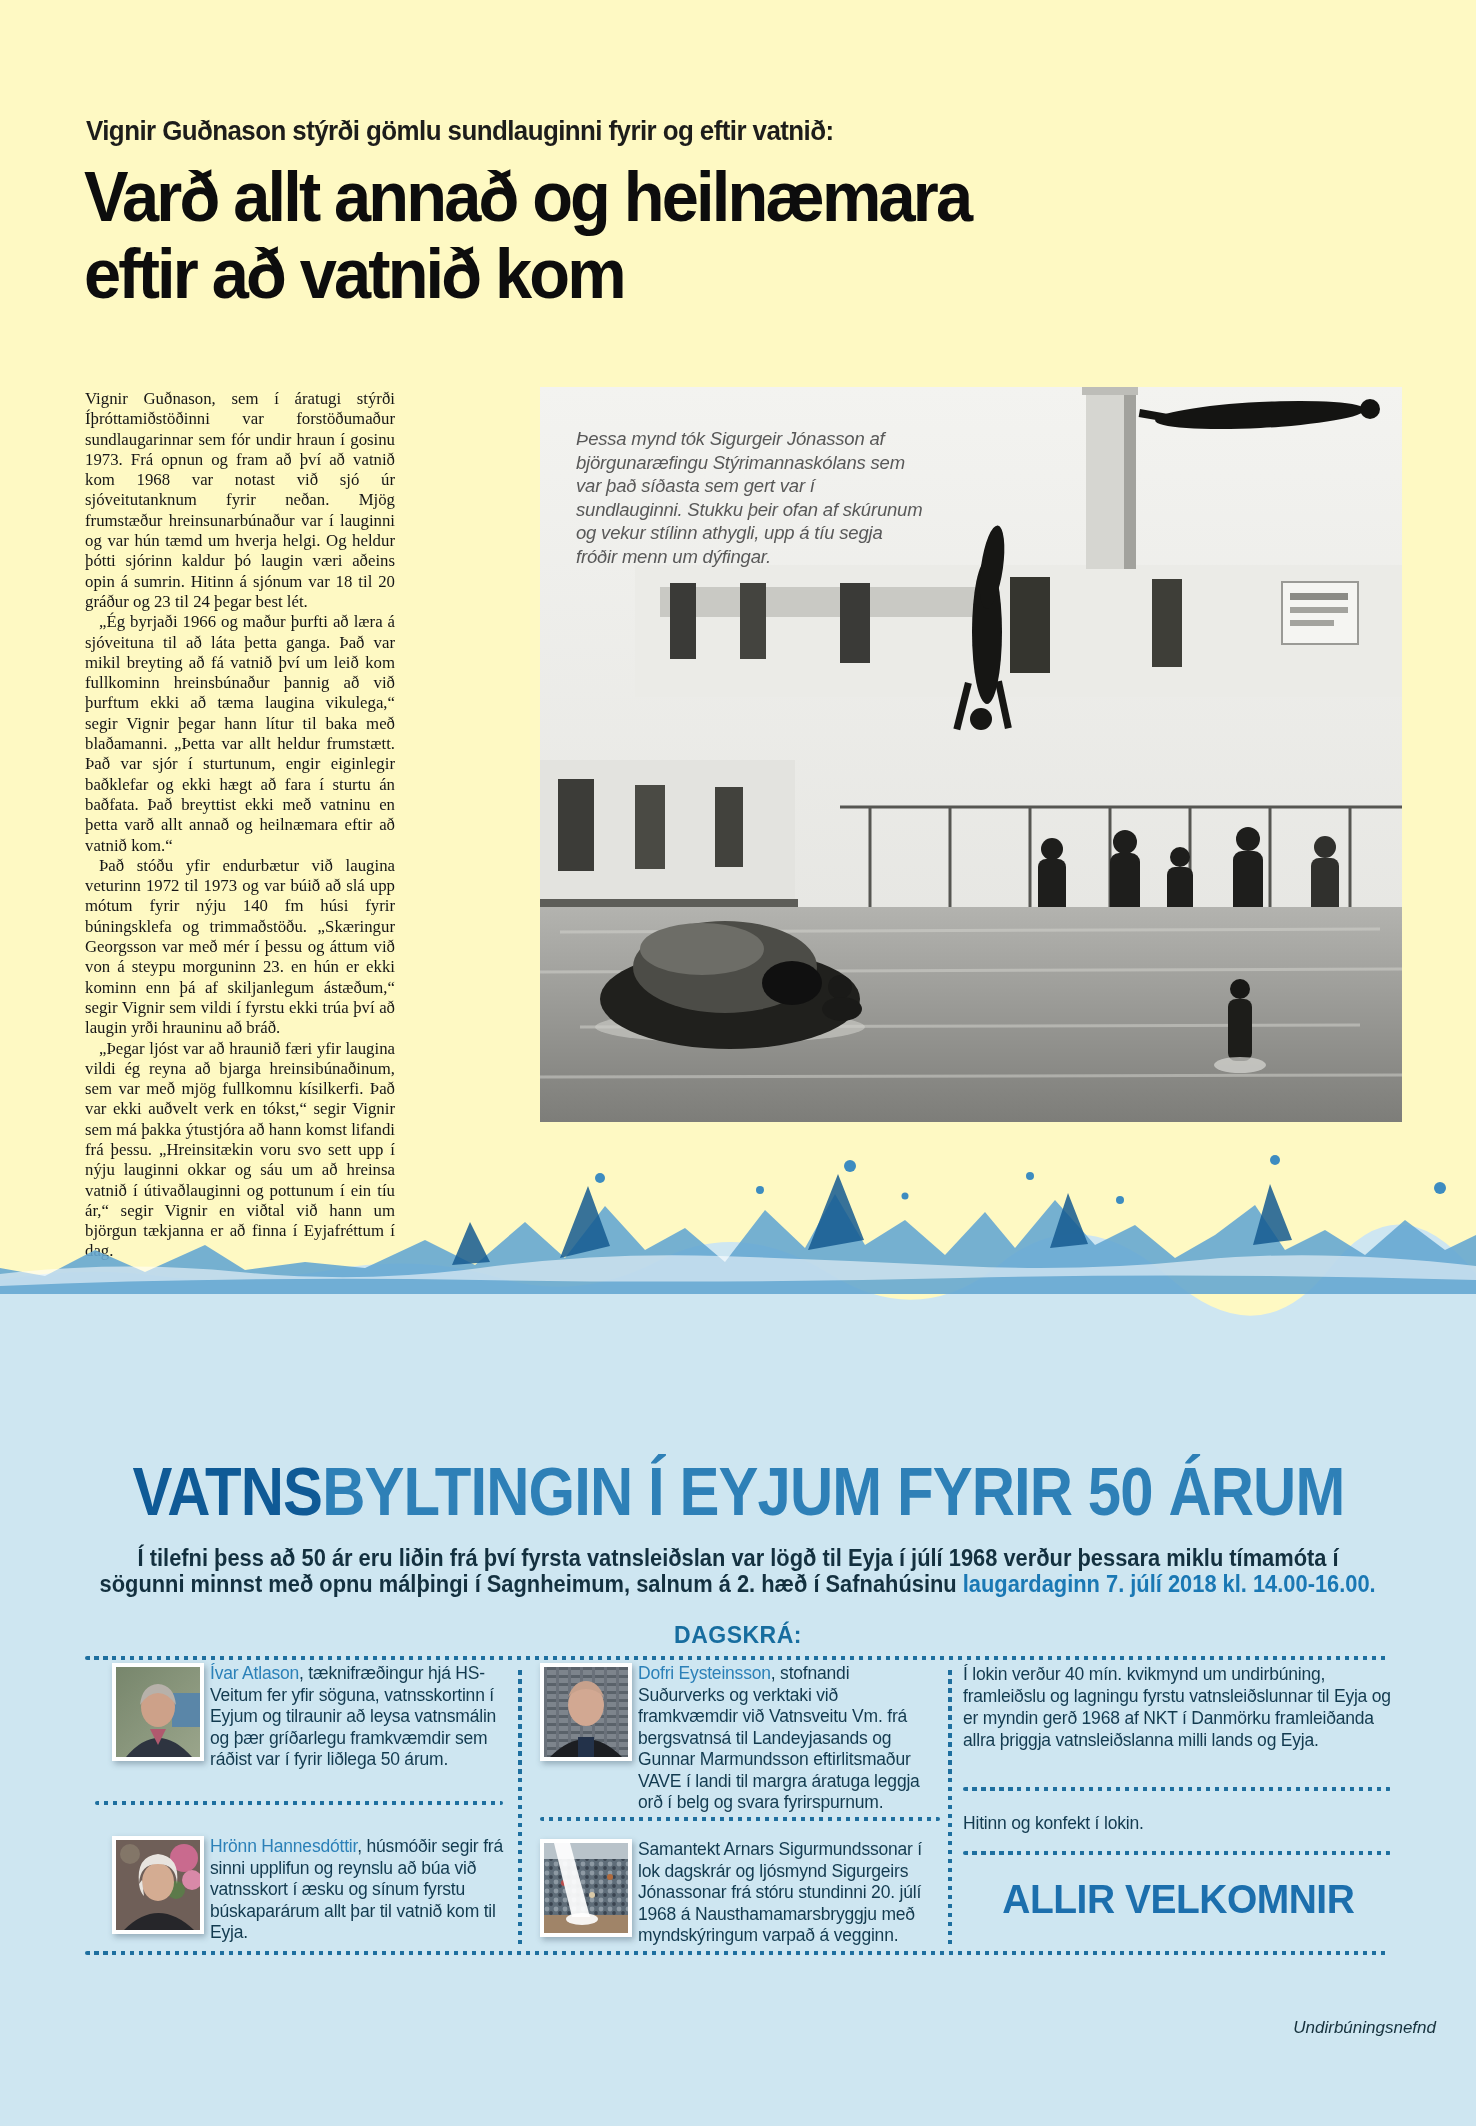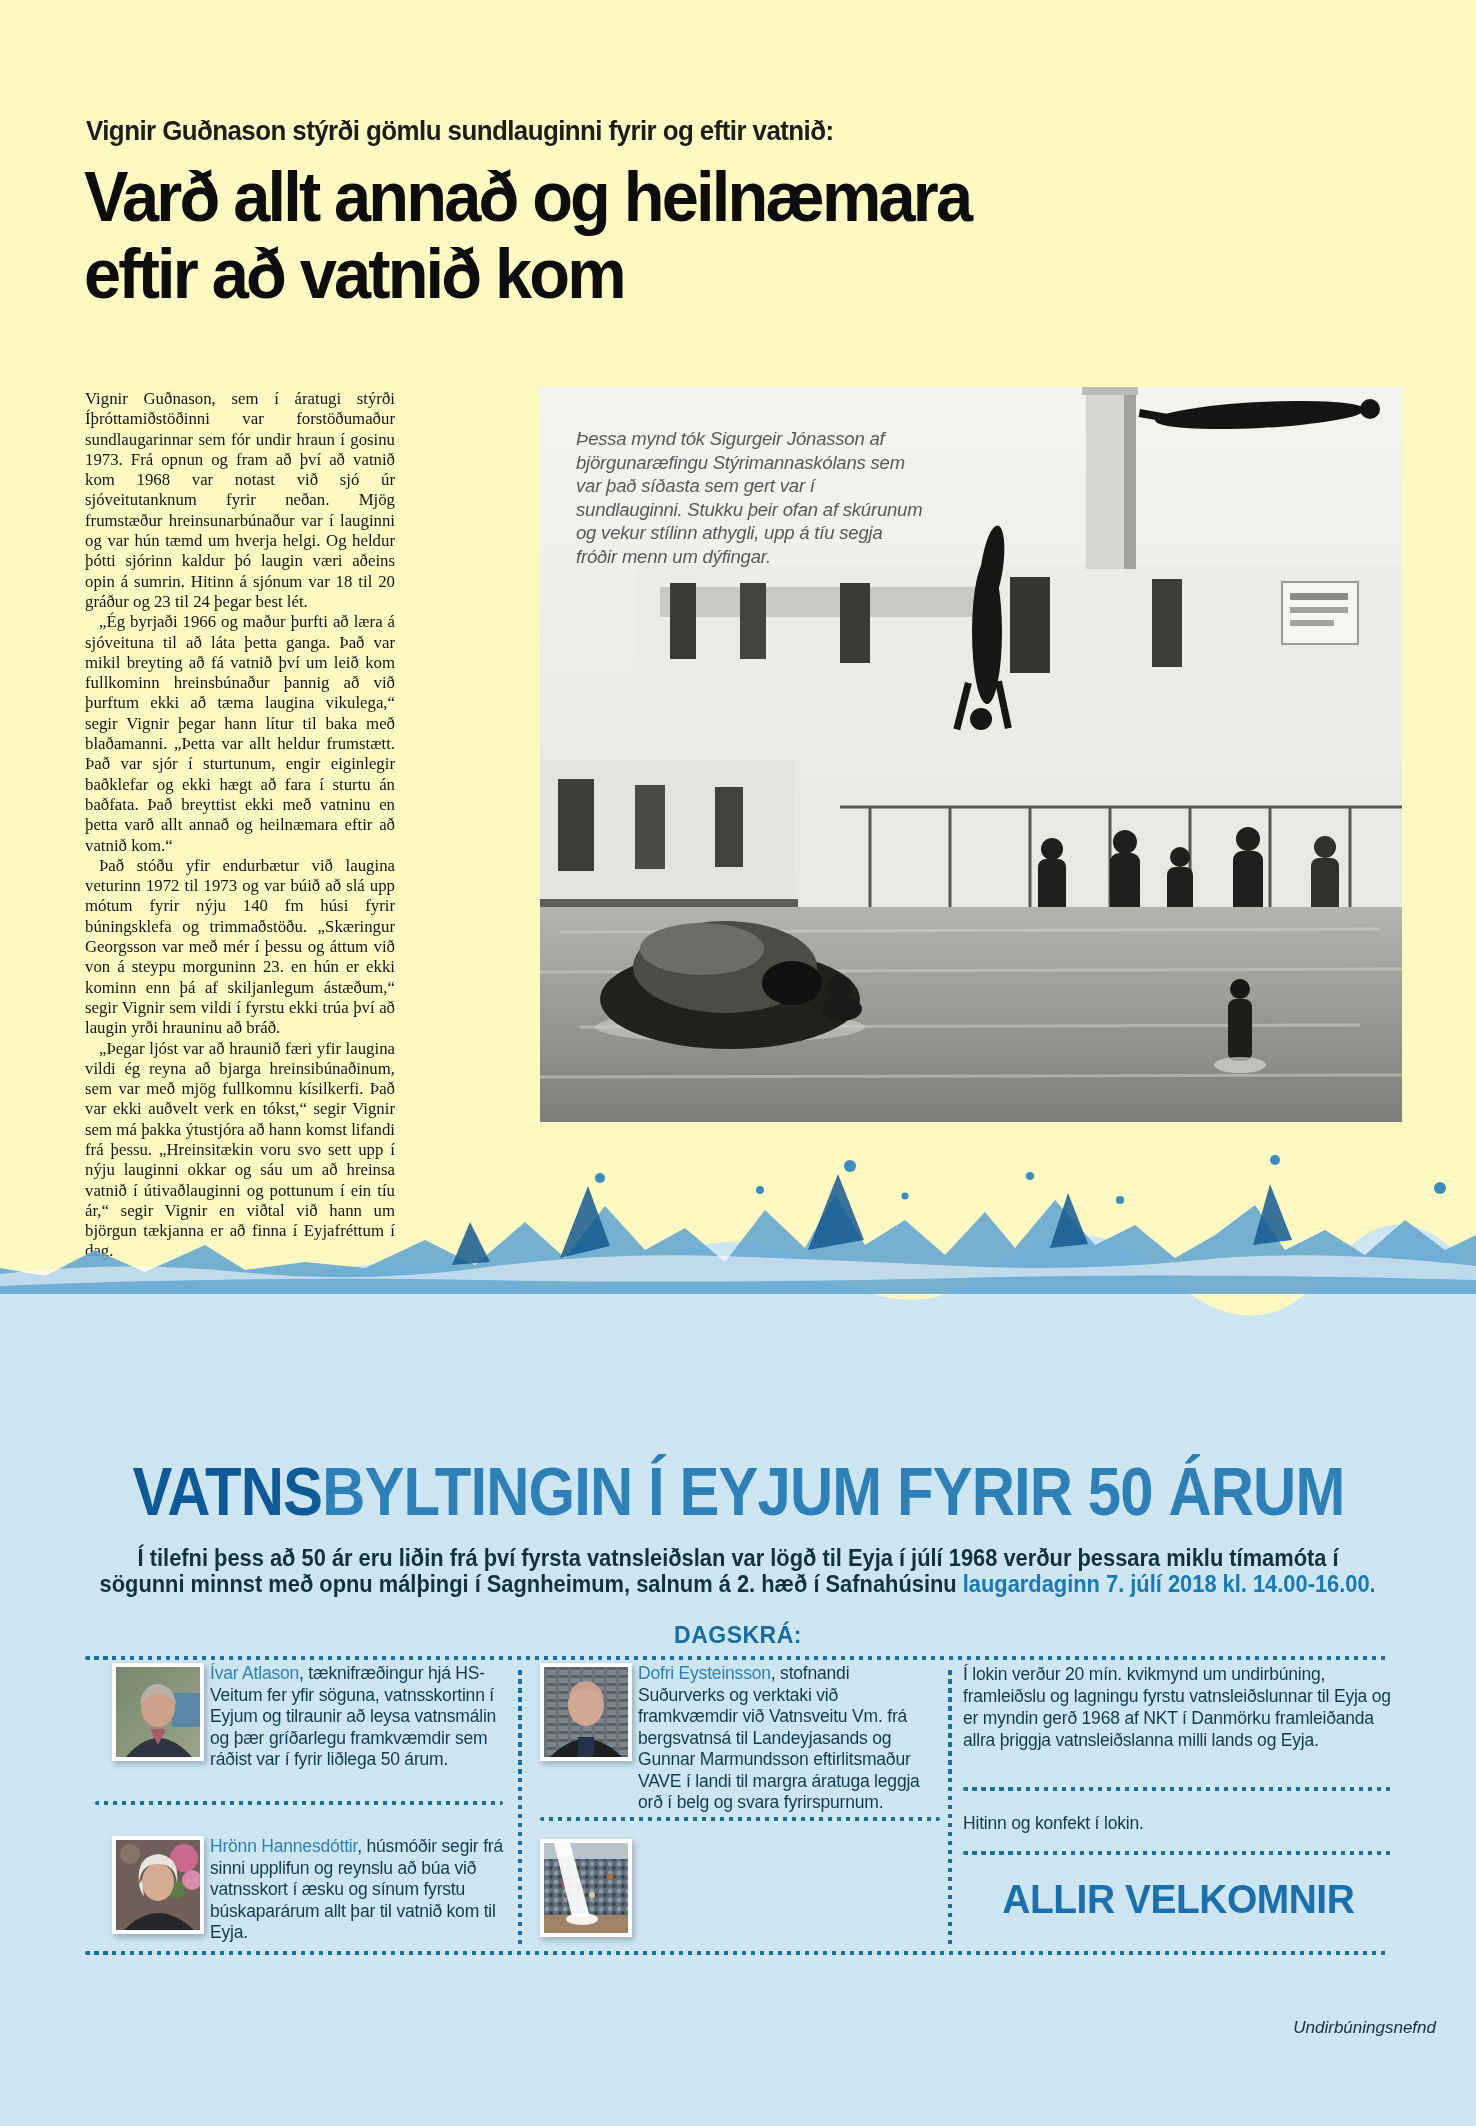--- a/index.html
+++ b/index.html
@@ -290,23 +290,24 @@
         <rect width="84" height="20" fill="#b9c3ca"></rect>
         <rect y="16" width="84" height="58" fill="url(#crowdp)"></rect>
         <circle cx="20" cy="40" r="3" fill="#b84a4a"></circle>
           <circle cx="48" cy="52" r="3" fill="#d9c9a8"></circle>
         <circle cx="66" cy="34" r="3" fill="#b06a3c"></circle>
         <rect y="72" width="84" height="18" fill="#a08468"></rect>
         <polygon points="10,0 26,0 46,74 28,74" fill="#ffffff" opacity=".92"></polygon>
         <ellipse cx="38" cy="76" rx="16" ry="6" fill="#ffffff" opacity=".9"></ellipse>
       </svg>
     </div>
-  </div>
-
-  <p class="plain" style="left:963px;top:1663px;width:432px;">Í lokin verður 20 mín. kvikmynd um undirbúning, framleiðslu og  lagningu fyrstu vatnsleiðslunnar til Eyja  og er myndin gerð  1968 af NKT í Danmörku framleiðanda allra þriggja vatnsleiðslanna milli lands og Eyja.</p>
+    <p class="ptext"><span class="pname"></span><span>Samantekt Arnars Sigurmundssonar  í lok dagskrár og ljósmynd Sigurgeirs Jónassonar frá stóru stundinni  20. júlí 1968 á Nausthamamarsbryggju með myndskýringum varpað á vegginn.</span></p>
+  </div>
+
+  <p class="plain" style="left:963px;top:1663px;width:432px;">Í lokin verður 40 mín. kvikmynd um undirbúning, framleiðslu og  lagningu fyrstu vatnsleiðslunnar til Eyja  og er myndin gerð  1968 af NKT í Danmörku framleiðanda allra þriggja vatnsleiðslanna milli lands og Eyja.</p>
   <div class="dot-h" style="left:963px;top:1787px;width:428px;"></div>
   <p class="plain" style="left:963px;top:1812px;width:428px;">Hitinn og konfekt í lokin.</p>
   <div class="dot-h" style="left:963px;top:1851px;width:428px;"></div>
   <div class="welcome"><span class="inner">ALLIR VELKOMNIR</span></div>
 
   <div class="dot-h" style="left:85px;top:1951px;width:1305px;"></div>
   <div class="signature">Undirbúningsnefnd</div>
 
 </div>
 

